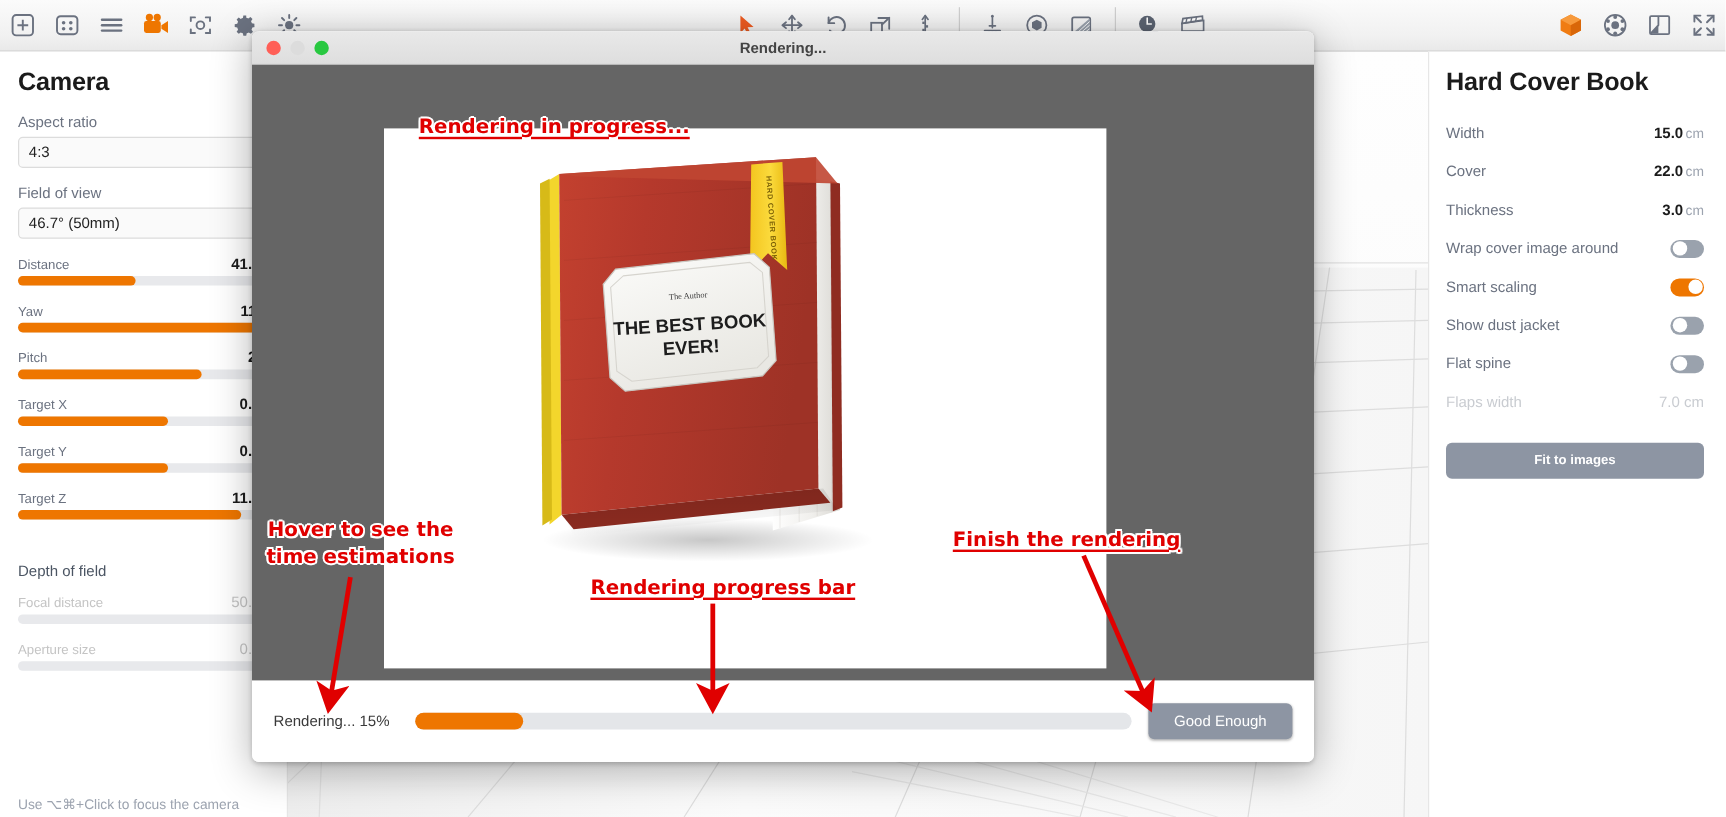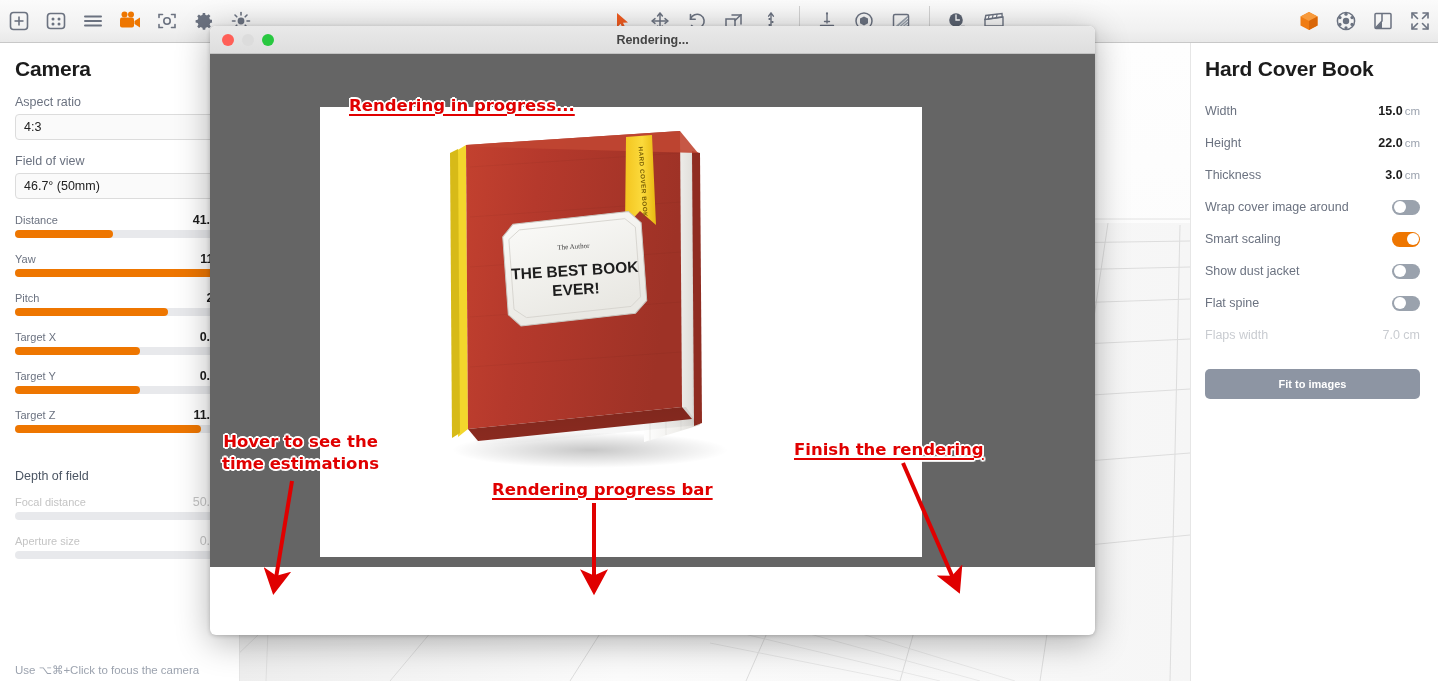--- a/index.html
+++ b/index.html
@@ -468,21 +468,21 @@
   </div>
 
   <div class="right-panel">
     <div class="panel-title">Hard Cover Book</div>
 
     <div class="prop-row">
       <span class="prop-name">Width</span>
       <span class="prop-val"><span>15.0</span><span class="unit">cm</span></span>
     </div>
     <div class="prop-row">
-      <span class="prop-name">Height</span>
+      <span class="prop-name">Cover</span>
       <span class="prop-val"><span>22.0</span><span class="unit">cm</span></span>
     </div>
     <div class="prop-row">
       <span class="prop-name">Thickness</span>
       <span class="prop-val"><span>3.0</span><span class="unit">cm</span></span>
     </div>
 
     <div class="prop-row">
       <span class="prop-name">Wrap cover image around</span>
       <span class="toggle">
@@ -600,20 +600,27 @@
               <text x="71" y="55" text-anchor="middle" fill="#1d1d1d" font-family="Liberation Sans, sans-serif" font-size="15.5" font-weight="bold">THE BEST BOOK</text>
               <text x="71" y="74" text-anchor="middle" fill="#1d1d1d" font-family="Liberation Sans, sans-serif" font-size="15.5" font-weight="bold">EVER!</text>
             </g>
 
             <path d="M150 322 L366 300 L378 318 L158 340 Z" fill="url(#shadg)" opacity="0.45"></path>
           </svg>
         </div>
       </div>
     </div>
 
+    <div class="dialog-footer">
+      <div class="prog-label">Rendering... 15%</div>
+      <div class="prog-track">
+        <div class="prog-fill" style="width:15%"></div>
+      </div>
+      <div class="good-btn">Good Enough</div>
+    </div>
   </div>
 
   <div class="anno ul" style="left:349px; top:95px;">Rendering in progress...</div>
 
   <div class="anno" style="left:222px; top:431px; text-align:center;">Hover to see the
 time estimations</div>
 
   <div class="anno ul" style="left:492px; top:479px;">Rendering progress bar</div>
 
   <div class="anno ul" style="left:794px; top:439px;">Finish the rendering</div>

